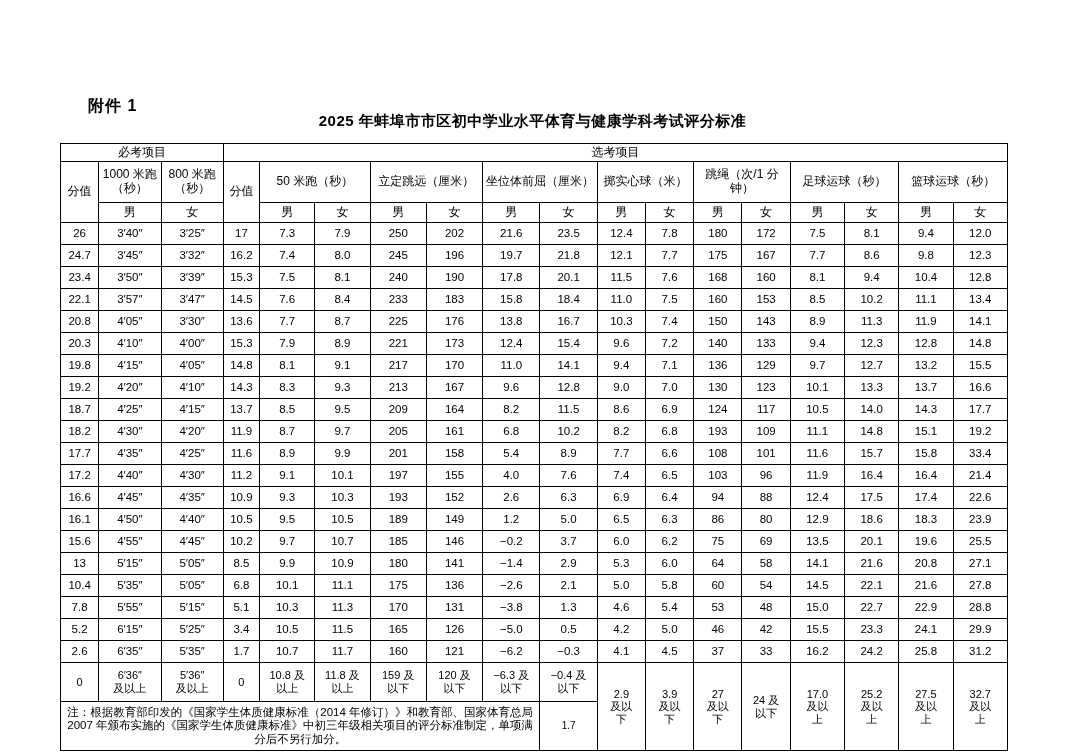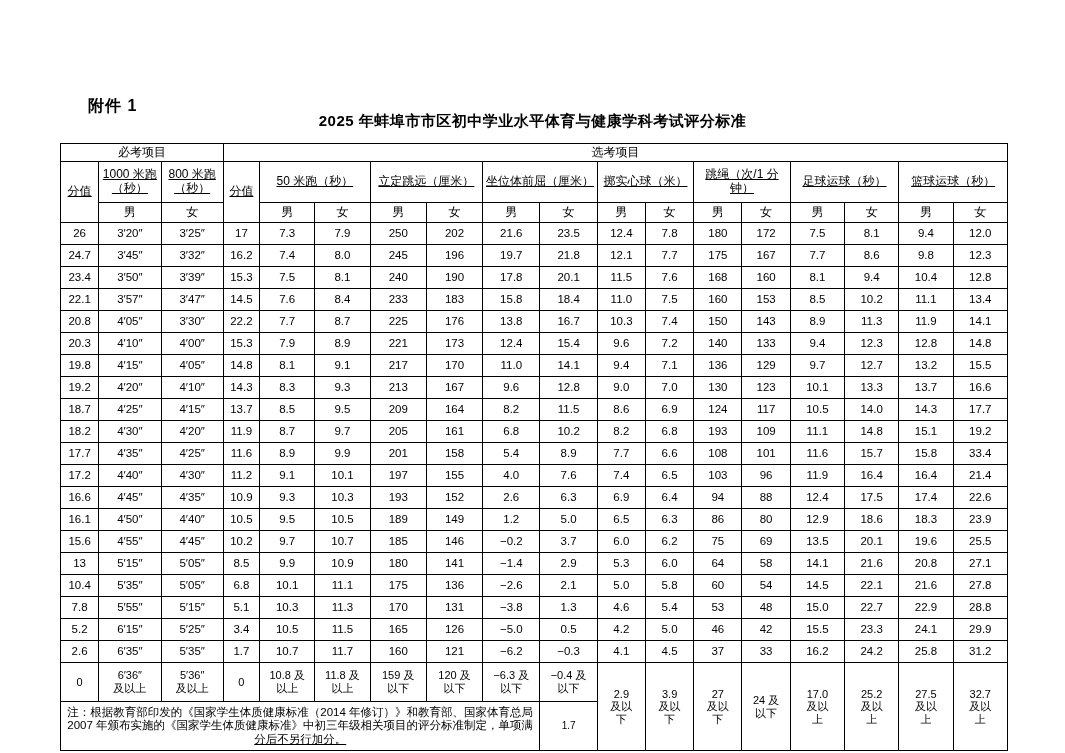--- a/index.html
+++ b/index.html
@@ -61,21 +61,20 @@
   }
   .hdr-group {
     font-size: 12px;
     font-weight: bold;
     height: 17px;
   }
   .hdr-item {
     font-size: 12px;
     font-weight: bold;
     height: 40px;
-    text-decoration: underline;
   }
   .hdr-sex {
     font-size: 12px;
     font-weight: bold;
     height: 19px;
   }
   .score-col {
     font-size: 10px;
     width: 38px;
   }
@@ -87,21 +86,21 @@
     height: 38px;
     font-size: 11px;
   }
   .note-cell {
     font-size: 11.5px;
     text-align: left;
     padding: 5px 8px;
     line-height: 1.5;
     height: 48px;
   }
-  .note-cell .center-line { text-align: center; display: block; text-decoration: underline; }
+  .note-cell .center-line { text-align: center; display: block; }
   .note-cell .ind { display: block; }
   .tiny { font-size: 10px; }
 </style>
 </head>
 <body>
 
 <div class="page">
 
   <div class="attachment-label">附件 1</div>
   <div class="doc-title">2025 年蚌埠市市区初中学业水平体育与健康学科考试评分标准</div>
@@ -161,21 +160,21 @@
           <td class="hdr-sex">女</td>
           <td class="hdr-sex">男</td>
           <td class="hdr-sex">女</td>
           <td class="hdr-sex">男</td>
           <td class="hdr-sex">女</td>
         </tr>
       </thead>
       <tbody id="table-body">
           <tr>
             <td class="data-cell score-col">26</td>
-            <td class="data-cell">3′20″</td>
+            <td class="data-cell">3′40″</td>
             <td class="data-cell">3′25″</td>
             <td class="data-cell score-col">17</td>
             <td class="data-cell">7.3</td>
             <td class="data-cell">7.9</td>
             <td class="data-cell">250</td>
             <td class="data-cell">202</td>
             <td class="data-cell">21.6</td>
             <td class="data-cell">23.5</td>
             <td class="data-cell">12.4</td>
             <td class="data-cell">7.8</td>
@@ -243,21 +242,21 @@
             <td class="data-cell">153</td>
             <td class="data-cell">8.5</td>
             <td class="data-cell">10.2</td>
             <td class="data-cell">11.1</td>
             <td class="data-cell">13.4</td>
           </tr>
           <tr>
             <td class="data-cell score-col">20.8</td>
             <td class="data-cell">4′05″</td>
             <td class="data-cell">3′30″</td>
-            <td class="data-cell score-col">22.2</td>
+            <td class="data-cell score-col">13.6</td>
             <td class="data-cell">7.7</td>
             <td class="data-cell">8.7</td>
             <td class="data-cell">225</td>
             <td class="data-cell">176</td>
             <td class="data-cell">13.8</td>
             <td class="data-cell">16.7</td>
             <td class="data-cell">10.3</td>
             <td class="data-cell">7.4</td>
             <td class="data-cell">150</td>
             <td class="data-cell">143</td>

